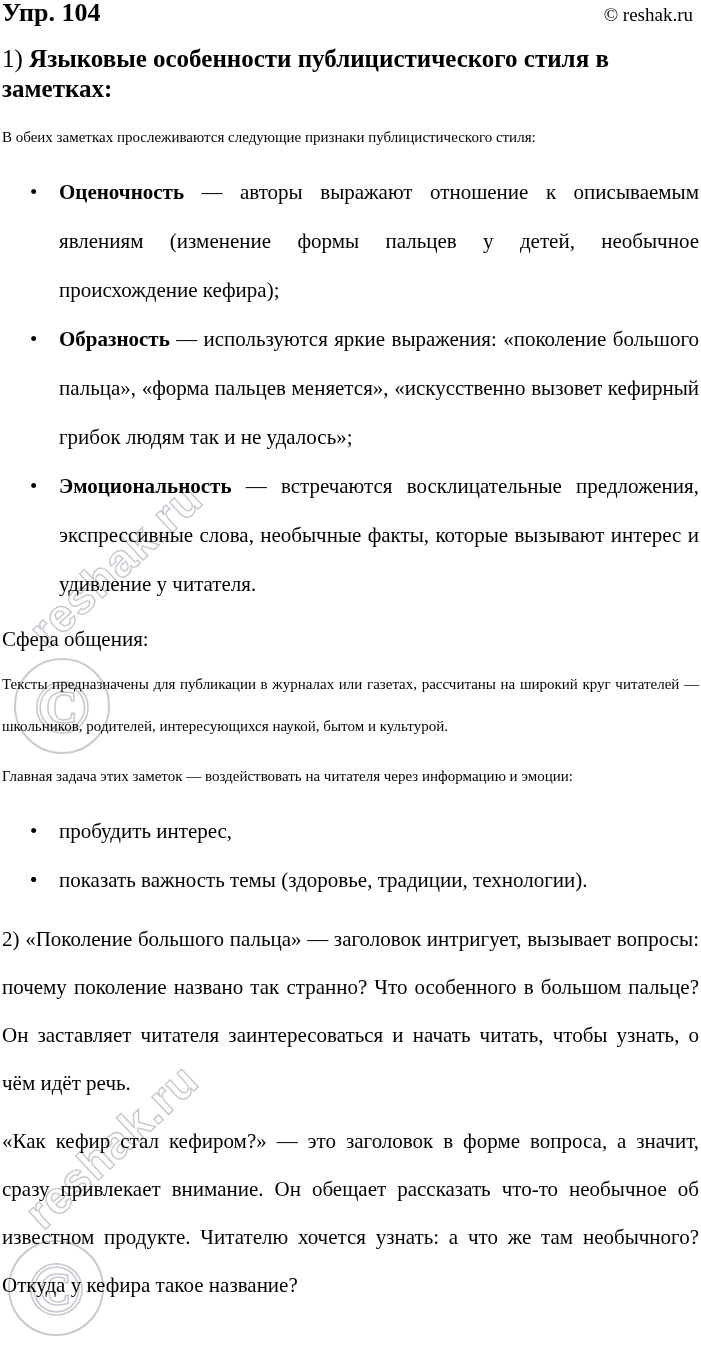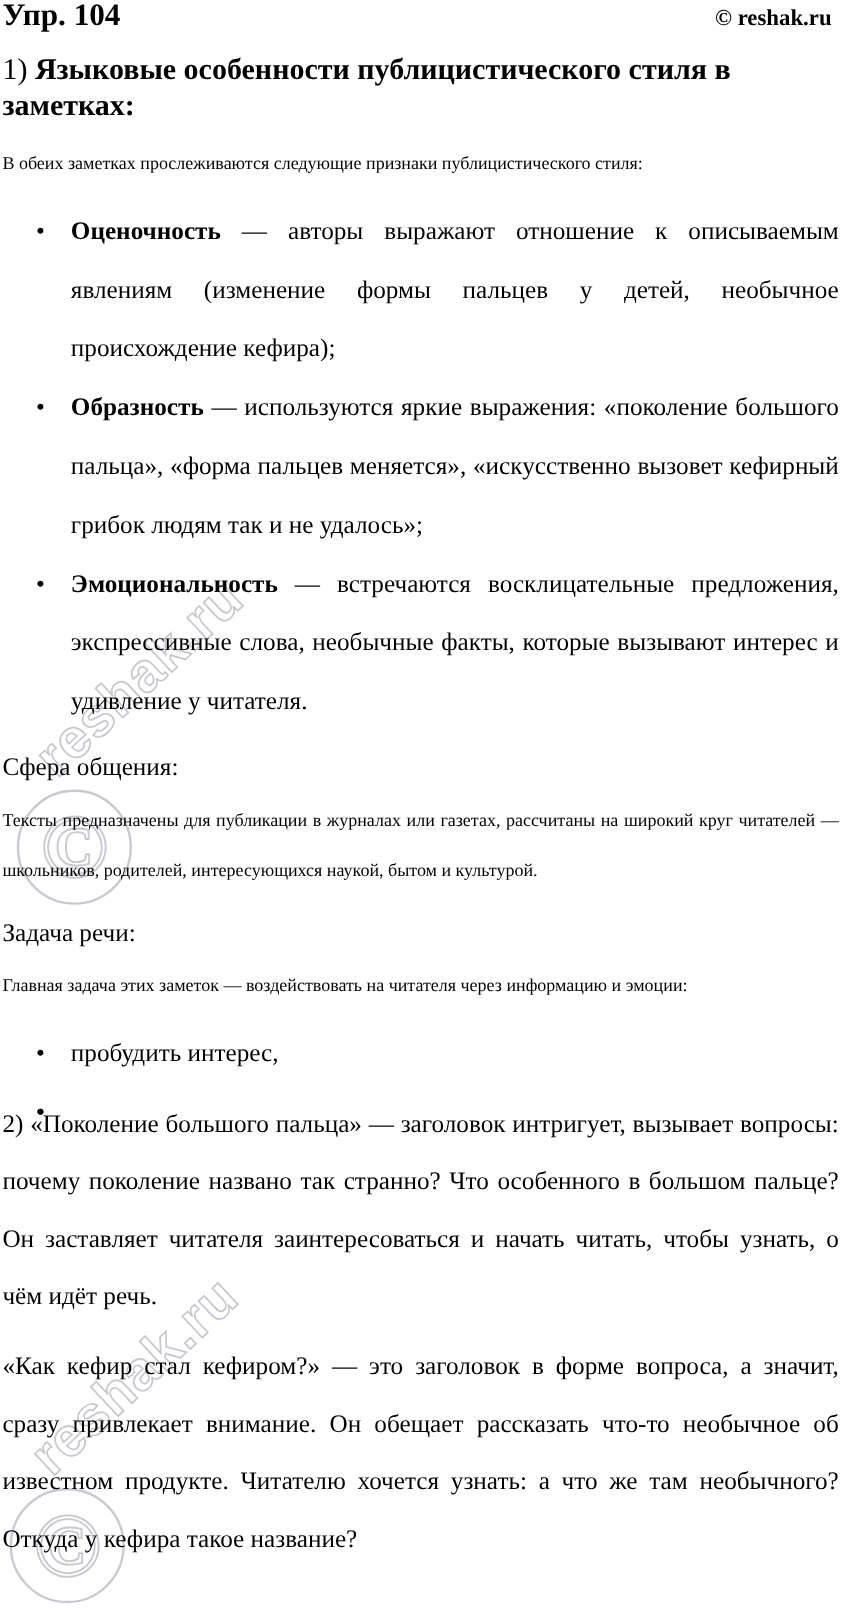--- a/index.html
+++ b/index.html
@@ -87,21 +87,21 @@
     padding: 0;
     height: 30px;
   }
   .ex-title {
     font-size: 26px;
     font-weight: 700;
     line-height: 26px;
   }
   .site-mark {
     font-size: 19px;
-    font-weight: 700;
+    font-weight: 400;
     line-height: 26px;
     padding-right: 6px;
   }
 
   .h-bold {
     font-size: 25px;
     font-weight: 700;
     line-height: 30px;
     margin: 14px 0 0 0;
   }
@@ -206,33 +206,33 @@
       </li>
       <li>
         <span class="dot">•</span>
         <b>Эмоциональность</b><span> — встречаются восклицательные предложения, экспрессивные слова, необычные факты, которые вызывают интерес и удивление у читателя.</span>
       </li>
     </ul>
 
     <div class="sec-head">Сфера общения:</div>
     <p class="body">Тексты предназначены для публикации в журналах или газетах, рассчитаны на широкий круг читателей — школьников, родителей, интересующихся наукой, бытом и культурой.</p>
 
-    <div class="sec-head">Задача речи:</div>
     <p class="body">Главная задача этих заметок — воздействовать на читателя через информацию и эмоции:</p>
 
     <ul class="blist tight">
       <li>
         <span class="dot">•</span>
         <span>пробудить интерес,</span>
       </li>
       <li>
         <span class="dot">•</span>
       </li>
       <li>
         <span class="dot">•</span>
+        <span>показать важность темы (здоровье, традиции, технологии).</span>
       </li>
     </ul>
 
     <p class="para">
       <span class="num">2) </span><b>«Поколение большого пальца»</b><span> — заголовок интригует, вызывает вопросы: почему поколение названо так странно? Что особенного в большом пальце? Он заставляет читателя заинтересоваться и начать читать, чтобы узнать, о чём идёт речь.</span>
     </p>
 
     <p class="para">
       <b>«Как кефир стал кефиром?»</b><span> — это заголовок в форме вопроса, а значит, сразу привлекает внимание. Он обещает рассказать что-то необычное об известном продукте. Читателю хочется узнать: а что же там необычного? Откуда у кефира такое название?</span>
     </p>

